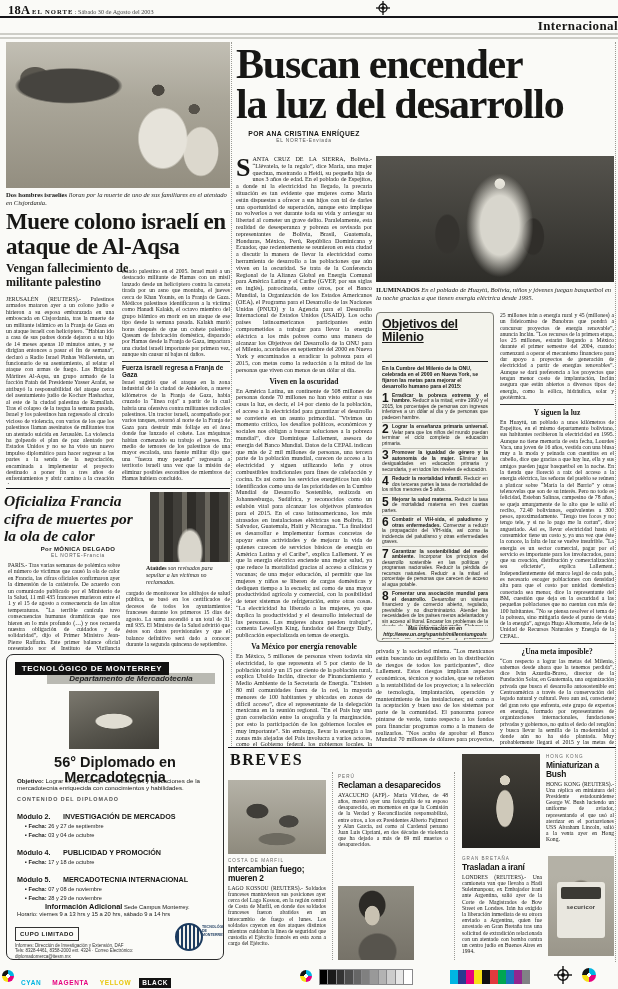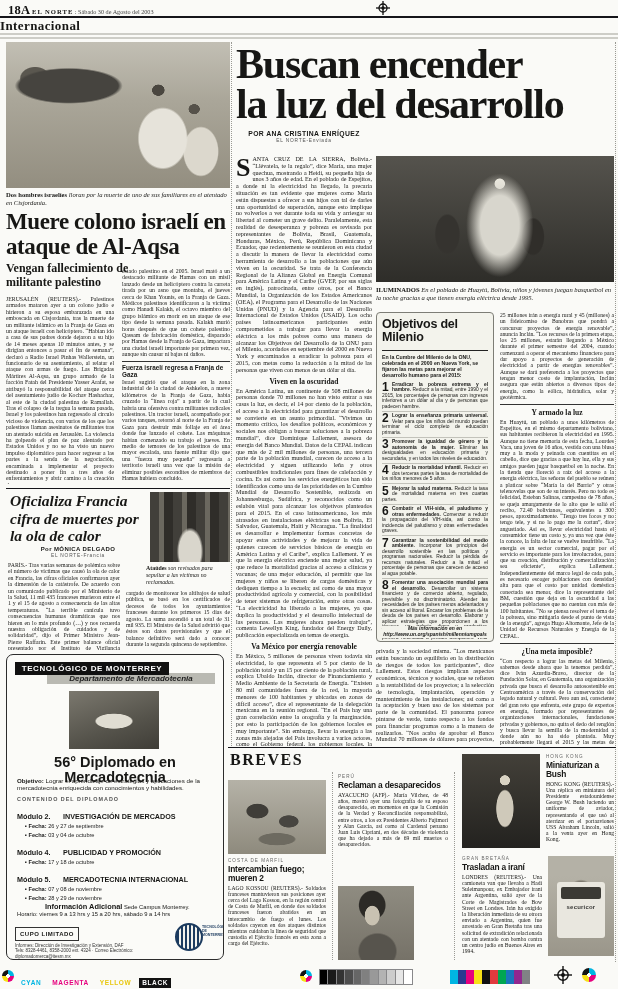--- a/index.html
+++ b/index.html
@@ -7,53 +7,53 @@
         font-family:"Liberation Serif","DejaVu Serif",serif;color:#171715;}
   .abs{position:absolute;}
   .ph{position:absolute;background-color:#a7a49b;overflow:hidden;}
   .vdot{position:absolute;width:0;border-left:1px dotted #9a9a94;}
   .hrule{position:absolute;background:#15151a;height:1px;}
   
   #hdr-left{left:8px;top:3px;font-size:6.2px;color:#444;}
   #hdr-left .pg{font-size:12.5px;font-weight:bold;color:#111;letter-spacing:.3px;}
   #hdr-left .brand{font-size:6.6px;font-weight:bold;color:#111;letter-spacing:1px;}
   #rule-top{left:0;top:16px;width:618px;height:1.6px;}
-  #section-title{left:0;top:18.5px;width:618px;text-align:left;
+  #section-title{left:0;top:18.5px;width:618px;text-align:right;
      font:bold 13px/14px "Liberation Serif",serif;letter-spacing:.4px;}
   .grayline{position:absolute;left:0;width:618px;height:2px;background:#cdcdc7;}
   
   .bt{font:5.8px/6.4px "Liberation Serif",serif;text-align:justify;overflow:hidden;}
   .btm{font:6.1px/6.8px "Liberation Serif",serif;text-align:justify;overflow:hidden;}
   .cap-lead{font-weight:bold;}
   .cap-rest{font-style:italic;}
   .caption{font:6.6px/7.6px "Liberation Serif",serif;}
   
   #aqsa-headline{left:6px;top:210px;width:228px;font:bold 23px/24.5px "Liberation Serif",serif;letter-spacing:-.4px;}
   #aqsa-deck{left:6px;top:262px;width:130px;font:bold 12px/13.5px "Liberation Serif",serif;}
   .aqsub{border-top:1px solid #333;margin-top:3px;padding-top:2px;
      font:bold 6.4px/7.6px "Liberation Sans",sans-serif;text-align:left;}
   
-  #fr-headline{left:10px;top:492px;width:142px;font:italic bold 15.5px/17.5px "Liberation Serif",serif;}
+  #fr-headline{left:4px;top:492px;width:142px;font:italic bold 15.5px/17.5px "Liberation Serif",serif;}
   #fr-byline{left:8px;top:546px;width:140px;text-align:center;}
   #fr-byline .by{font:bold 6px/7px "Liberation Sans",sans-serif;letter-spacing:.4px;}
   #fr-byline .org{font:4.8px/6px "Liberation Sans",sans-serif;letter-spacing:.8px;color:#555;}
   
   #main-headline{left:236px;top:44px;width:382px;font:bold 42px/40px "Liberation Serif",serif;letter-spacing:-1.2px;}
   #main-byline{left:236px;top:130px;width:136px;text-align:center;}
   #main-byline .by{font:bold 6.8px/8px "Liberation Sans",sans-serif;letter-spacing:.4px;}
   #main-byline .org{font:4.8px/6px "Liberation Sans",sans-serif;letter-spacing:.8px;color:#555;}
   .dropcap{float:left;font:bold 26px/21px "Liberation Serif",serif;margin:1px 2px 0 0;}
   .colsub{text-align:center;font:bold 7.5px/9px "Liberation Serif",serif;margin:3px 0 2px;}
   .colsub.ruled{border-top:1px solid #333;padding-top:2.5px;margin-top:4px;}
   
   #obj-box{left:376px;top:312px;width:118px;height:330px;background:#f3f3ec;
      border:1px solid #7d7d76;border-radius:4px;padding:5px 5px 14px 5px;box-sizing:border-box;
      overflow:hidden;font-family:"Liberation Sans",sans-serif;}
   #obj-title{font:bold 12.5px/13px "Liberation Sans",sans-serif;letter-spacing:-.2px;
-     border-bottom:1.4px solid #222;padding-bottom:6px;margin-bottom:3px;}
+     border-bottom:1.4px solid #222;padding-bottom:17px;margin-bottom:3px;text-decoration:underline;}
   #obj-intro{font:bold 5.2px/6px "Liberation Sans",sans-serif;margin-bottom:2px;}
   .obj-item{border-top:1px solid #c2c2ba;padding:1.5px 0;font:4.9px/5.5px "Liberation Sans",sans-serif;text-align:justify;}
   .obj-item:first-child{border-top:none;}
   .obj-num{float:left;font:bold 12px/10px "Liberation Sans",sans-serif;width:10px;}
   .obj-title{font-weight:bold;}
   #obj-footer{position:absolute;left:5px;right:5px;bottom:3px;background:#f3f3ec;
      font:italic bold 5px/5.8px "Liberation Sans",sans-serif;text-align:center;}
   
   #ad{left:6px;top:654px;width:216px;height:304px;border:1.6px solid #2c2c2c;border-radius:7px;
       background:#fbfbf8;font-family:"Liberation Sans",sans-serif;overflow:hidden;}
@@ -301,21 +301,21 @@
         <span>Desarrollar un sistema financiero y de comercio abierto, regulado, previsible y no discriminatorio. Atender las necesidades de los países menos adelantados y sin acceso al litoral. Encarar los problemas de la deuda de los países en desarrollo. Elaborar y aplicar estrategias que proporcionen a los jóvenes un trabajo digno y productivo. Proporcionar acceso a los medicamentos de primera necesidad a precios asequibles. Velar para que se puedan aprovechar los beneficios de las nuevas tecnologías.</span>
       </div>
       </div>
     <div id="obj-footer">Más información en en http://www.un.org/spanish/millenniumgoals</div>
   </div>
 
   <div class="abs btm" style="left:376px;top:648px;width:118px;height:96px;">privada y la sociedad misma. “Los mexicanos están buscando un equilibrio en la distribución de riesgos de todos los participantes”, dice Lallement. Estos riesgos implican aspectos económicos, técnicos y sociales, que se refieren a la rentabilidad de los proyectos; a la selección de tecnología, implantación, operación y mantenimiento de las instalaciones; así como a la aceptación y buen uso de los sistemas por parte de la comunidad. El panorama parece pintarse de verde, tanto respecto a los fondos para financiar programas como a la manera de realizarlos. “Nos acaba de aprobar el Banco Mundial 70 millones de dólares para proyectos, de los cuales</div>
 
   <div class="abs" style="left:500px;top:312px;width:114px;height:434px;overflow:hidden;">
     <div class="bt" style="font-size:5.7px;line-height:6.3px;">25 millones irán a energía rural y 45 (millones) a un fideicomiso de Banobras que pondrá a concursar proyectos de energía renovable”, anuncia Inclán. “Los recursos de la primera etapa, los 25 millones, estarán llegando a México durante el primer semestre del 2004, cuando comenzará a operar el mecanismo financiero para dar apoyo a proyectos de generación de electricidad a partir de energías renovables”. Aunque se dará preferencia a los proyectos que tengan menor costo de implantación, Inclán asegura que están abiertos a diversos tipos de energía, como la eólica, hidráulica, solar y geotérmica.</div>
-    <div class="colsub ruled">Y armado la luz</div>
+    <div class="colsub ruled">Y siguen la luz</div>
     <div class="bt" style="font-size:5.7px;line-height:6.3px;">En Huaytú, un poblado a unos kilómetros de Espejitos, en el mismo departamento boliviano, sus habitantes recibieron la electricidad en 1995. Aunque no tiene memoria de esta fecha, Lourdes Vaca, una joven de 16 años, vestida con una blusa muy a la moda y peinada con cuentitas en el cabello, dice que gracias a que hay luz, ella y sus amigos pueden jugar basquetbol en la noche. En la tienda que floreció a raíz del acceso a la energía eléctrica, las señoras del pueblo se reúnen a platicar sobre “María la del Barrio” y otras telenovelas que son de su interés. Pero no todo es felicidad, Esteban Salinas, campesino de 78 años, se queja amargamente de lo alto que le salió el recibo, 72.40 bolivianos, equivalentes a 300 pesos, aproximadamente. “Tengo tres focos y no tengo tele, y si no lo pago me la cortan”, dice angustiado. Así es, llevar electricidad hasta el consumidor tiene un costo y, ya una vez que éste la conoce, la falta de luz se vuelve insufrible. “La energía es un sector comercial, pagar por el servicio es importante para los involucrados, para que su creación, distribución y comercialización sea eficiente”, explica Lallement. Independientemente del marco legal de cada país, es necesario escoger poblaciones con densidad alta para que el costo por unidad doméstica conectada sea menor, dice la representante del BM, cuestión que deja en la oscuridad a las pequeñas poblaciones que no cuentan con más de 100 habitantes. “No se piensa resolver el tema de la pobreza, sino mitigarla desde el punto de vista de la energía”, agrega Hugo Altomonte, Jefe de la Unidad de Recursos Naturales y Energía de la CEPAL.</div>
     <div class="colsub ruled">¿Una meta imposible?</div>
     <div class="bt" style="font-size:5.7px;line-height:6.3px;">“Con respecto a lograr las metas del Milenio, sabemos desde ahora que la tenemos perdida”, dice Iván Azurdia-Bravo, director de la Fundación Solar, en Guatemala, una organización privada que busca el desarrollo autosostenible en Centroamérica a través de la conservación del legado natural y cultural. Pero aun así, consciente del gran reto que enfrenta, este grupo de expertos en energía, formado por representantes de organizaciones internacionales, fundaciones privadas y gobiernos, no quita el dedo del renglón y busca llevar la semilla de la modernidad a donde aún no ha sido plantada. Muy probablemente llegará el 2015 y las metas de reducir la pobreza a la mitad en el Planeta no se cumplan, pero al menos miles de familias latinoamericanas verán una luz de esperanza en donde antes el futuro era sólo tinieblas.</div>
   </div>
 
   <div class="hrule" style="left:228px;top:747px;width:388px;"></div>
   <div class="abs" id="breves-title">BREVES</div>
   <div class="vdot" style="left:332px;top:772px;height:188px;"></div>
   <div class="vdot" style="left:454px;top:772px;height:188px;"></div>
 

